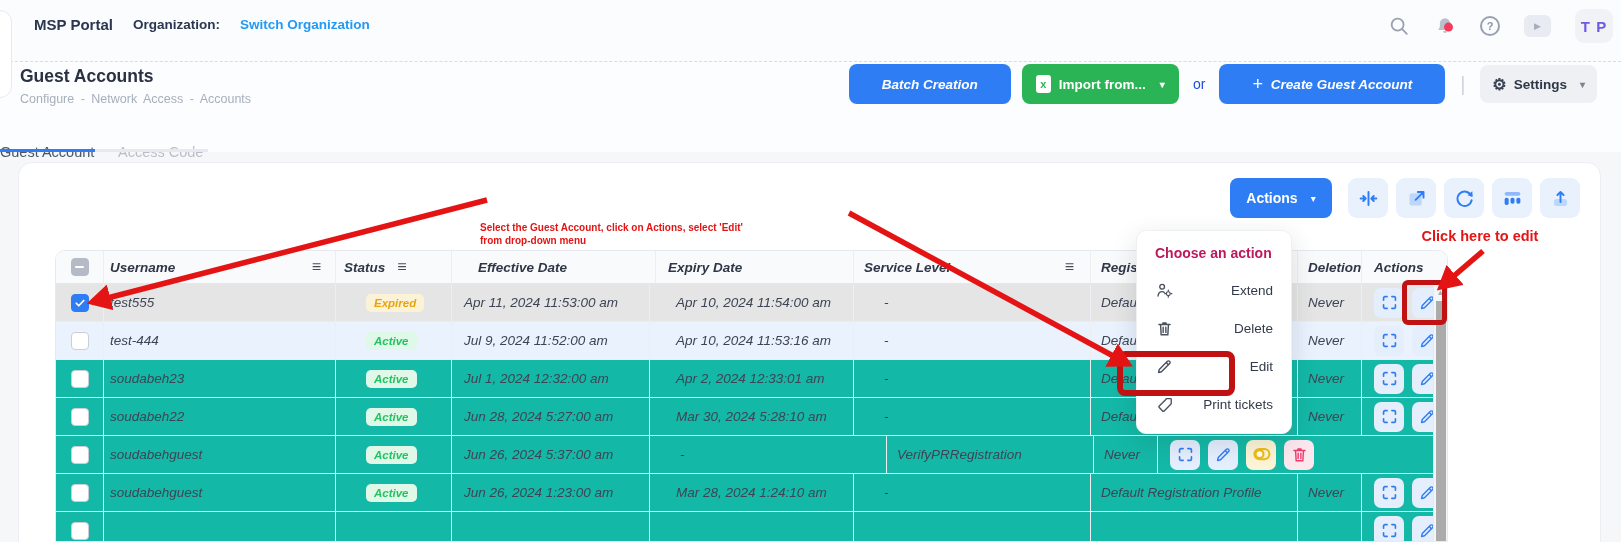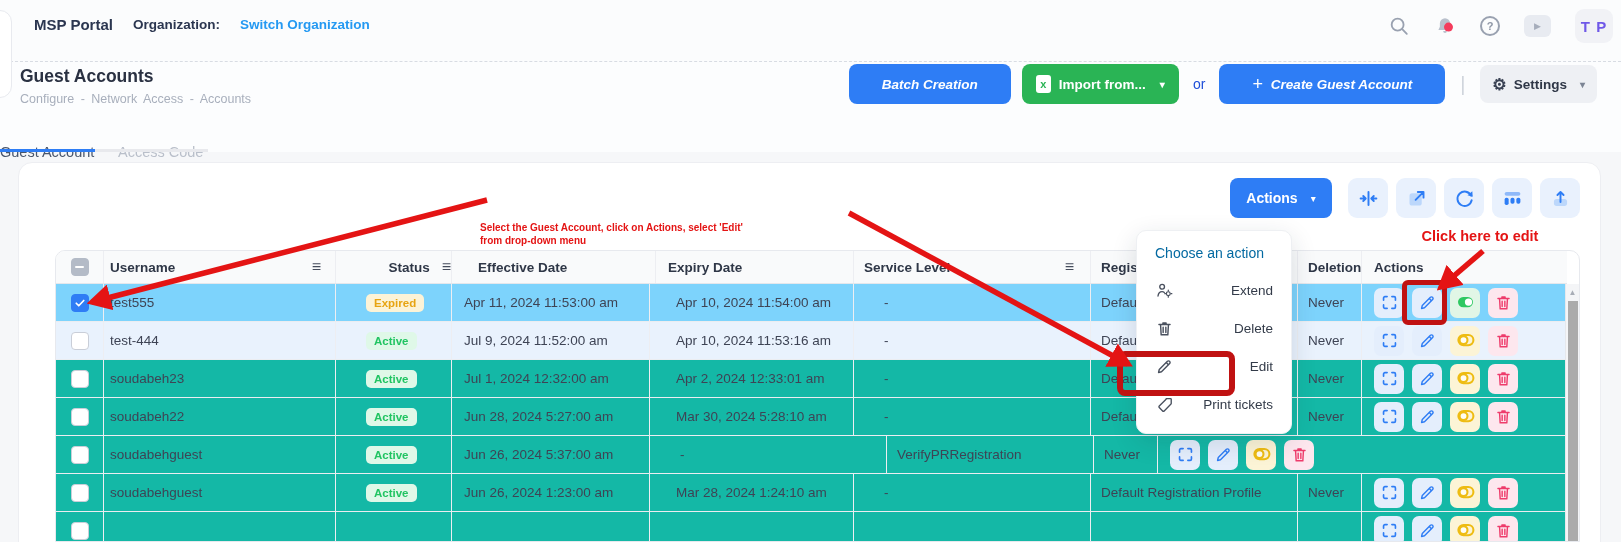--- a/index.html
+++ b/index.html
@@ -59,38 +59,38 @@
   
   .actions-btn { position:absolute; left:1230px; top:178px; width:102px; height:40px; z-index:2;
     background:#2e7df5; color:#fff; border:none; border-radius:8px; font-size:14px; font-weight:bold;
     display:flex; align-items:center; justify-content:center; gap:7px; cursor:pointer;
     font-family:inherit; }
   .ibtn { position:absolute; top:178px; width:40px; height:40px; background:#e9f1fd; border:none;
     border-radius:9px; color:#2e7df5; display:flex; align-items:center; justify-content:center; cursor:pointer; z-index:2; }
   .ibtn svg { width:21px; height:21px; }
   .ib1{left:1348px;} .ib2{left:1396px;} .ib3{left:1444px;} .ib4{left:1492px;} .ib5{left:1540px;}
   
-  .tablewrap { position:absolute; left:55px; top:250px; width:1525px; height:292px;
-    background:#fff; border:1px solid #e7e9ee; border-radius:10px 10px 0 0; overflow:hidden; z-index:2; }
+  .tablewrap { position:absolute; left:55px; top:250px; width:1393px; height:292px;
+    background:#fff; border:1px solid #e7e9ee; border-radius:10px 10px 0 0; overflow:hidden; z-index:2;font-style:italic; }
   .trow { display:flex; width:1511px; height:38px; border-bottom:1px solid #ebedf1; background:#14b8a6; }
   .thead { height:33px; background:#f9fafb; border-bottom:1px solid #e4e7ec; }
   .cell { display:flex; align-items:center; height:100%; border-right:1px solid #edeef2;
     font-size:13.5px; color:#3e4455; overflow:hidden; white-space:nowrap; }
   .thead .cell { font-weight:bold; color:#2f3747; }
   .c-cb{width:48px; justify-content:center;} .c-user{width:232px; padding-left:6px;}
-  .c-status{width:116px; padding-left:30px;} .thead .c-status{padding-left:8px;justify-content:flex-end;}
+  .c-status{width:116px; padding-left:30px;} .thead .c-status{padding-left:8px;}
   .c-exp{width:198px; padding-left:12px;} .c-eff{width:204px; padding-left:26px;}
   .c-svc{width:237px; padding-left:30px;} .thead .c-svc{padding-left:10px;}
   .c-prof{width:207px; padding-left:10px;} .c-del{width:64px; padding-left:10px;}
   .c-act{width:205px; padding-left:12px; gap:8px; border-right:none;}
   .menu-ic { font-size:16px; color:#454c5c; cursor:pointer; }
   .mi-user { margin-left:auto; margin-right:14px; }
   .mi-status { margin-left:12px; }
   .mi-svc { margin-left:auto; margin-right:16px; }
-  .r-sel { background:#7dd3fc; }
+  .r-sel { background:#e5e5e5; }
   .r-alt { background:#e9f2fd; }
   
   .cb { width:18px; height:18px; border-radius:4px; border:1.5px solid #c9ced8; background:#fff;
     display:flex; align-items:center; justify-content:center; cursor:pointer; }
   .cb.ind { background:#b4bbc7; border-color:#b4bbc7; }
   .cb.ind .minus { width:9px; height:2px; background:#fff; border-radius:1px; }
   .cb.checked { background:#2e7df5; border-color:#2e7df5; }
   .cb svg { width:12px; height:12px; }
   
   .badge { padding:3px 8px; border-radius:5px; font-size:11.5px; font-weight:bold; }
@@ -104,21 +104,21 @@
   .rb-green { background:#e1f6e6; }
   .rb-yellow { background:#fcf4d6; }
   .rb-pink { background:#fde7ee; color:#ee3b6b; }
   
   .vscroll { position:absolute; right:0; top:33px; width:14px; height:259px; background:#f4f5f7; border-left:1px solid #e6e8ec; }
   .vs-up { display:block; text-align:center; font-size:8px; color:#a8adb6; padding-top:4px; height:16px; cursor:pointer; }
   .vs-thumb { position:absolute; left:1.5px; top:17px; width:10px; height:242px; background:#ababab; cursor:pointer; }
   
   .dropdown { position:absolute; left:1136px; top:230px; width:156px; background:#fff; z-index:40;
     border:1px solid #eef0f3; border-radius:10px; box-shadow:0 8px 26px rgba(30,40,60,.14); padding:14px 0 10px; }
-  .dd-header { padding:0 18px 10px; font-size:14px; font-weight:normal; color:#0369a1; }
+  .dd-header { padding:0 18px 10px; font-size:14px; font-weight:bold; color:#be185d; }
   .dd-item { height:38px; display:flex; align-items:center; gap:13px; padding:0 18px;
     font-size:13.5px; color:#333b49; cursor:pointer;justify-content:space-between; }
   .dd-item svg { width:19px; height:19px; color:#49505e; flex:none; }
   
   .annot-svg { position:absolute; left:0; top:0; z-index:60; pointer-events:none; }
   .annot-text { position:absolute; z-index:60; color:#e41414; font-weight:bold; pointer-events:none; }
   .at-main { left:480px; top:185px; width:460px; font-size:10px; line-height:1.32;margin-top:36px; }
   .at-edit { left:1400px; top:228px; width:160px; font-size:14.5px; text-align:center; }
   .red-box { position:absolute; z-index:60; border:5px solid #c01212; border-radius:6px; pointer-events:none; }
   .rbx-pencil { left:1402px; top:280px; width:45px; height:45px; }

